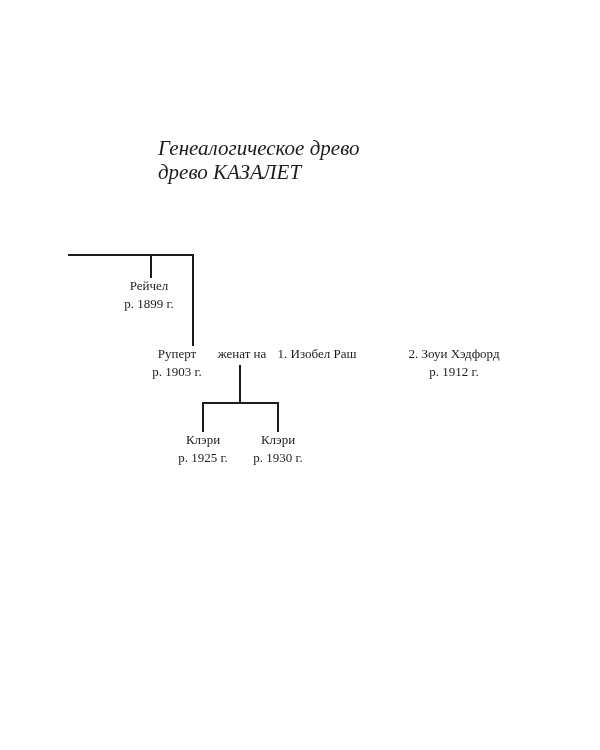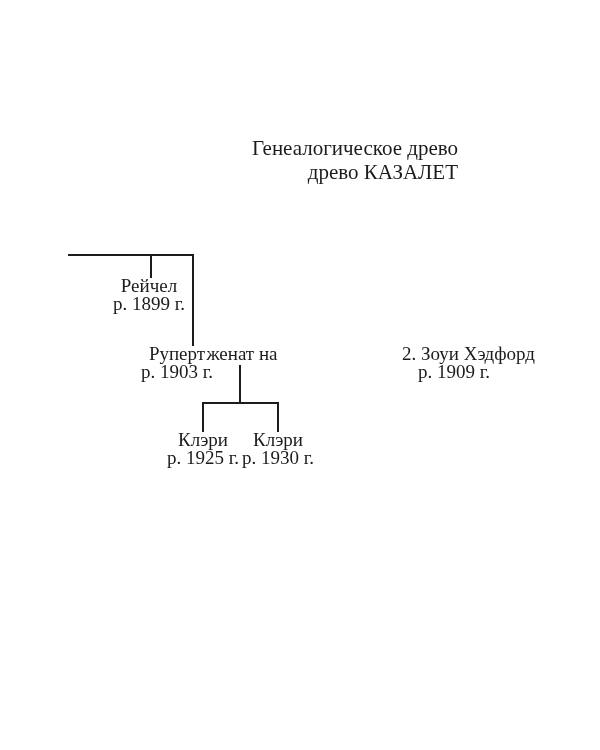--- a/index.html
+++ b/index.html
@@ -14,36 +14,37 @@
     background: #ffffff;
     overflow: hidden;
     font-family: "Liberation Serif", "DejaVu Serif", serif;
     color: #1c1c1c;
   }
   .title {
     position: absolute;
     left: 158px;
     top: 136px;
     width: 300px;
-    text-align: right;
+    text-align: left;
     font-size: 21px;
     line-height: 24px;
     font-weight: 400;
     color: #1c1c1c;
+    font-style: italic;
   }
   
   .tl {
     position: absolute;
     background: #1c1c1c;
   }
   
   .node {
     position: absolute;
     text-align: center;
-    font-size: 19px;
+    font-size: 13px;
     line-height: 17.5px;
     white-space: nowrap;
     color: #1c1c1c;
   }
   .node div { white-space: nowrap; }
 </style>
 </head>
 <body>
 
 <div class="page">
@@ -67,25 +68,26 @@
   </div>
 
   <div class="node" style="left:127px; top:345px; width:100px;">
     <div>Руперт</div>
     <div>р. 1903 г.</div>
   </div>
 
   <div class="node" style="left:192px; top:345px; width:100px;">женат на</div>
 
   <div class="node" style="left:260px; top:345px; width:114px;">
+    <div>1. Изобел Раш</div>
   </div>
 
   <div class="node" style="left:366px; top:345px; width:104px;margin-left:36px;">
     <div>2. Зоуи Хэдфорд</div>
-    <div>р. 1909 г.</div>
+    <div>р. 1912 г.</div>
   </div>
 
   <div class="node" style="left:153px; top:431px; width:100px;">
     <div>Клэри</div>
     <div>р. 1925 г.</div>
   </div>
 
   <div class="node" style="left:228px; top:431px; width:100px;">
     <div>Клэри</div>
     <div>р. 1930 г.</div>

